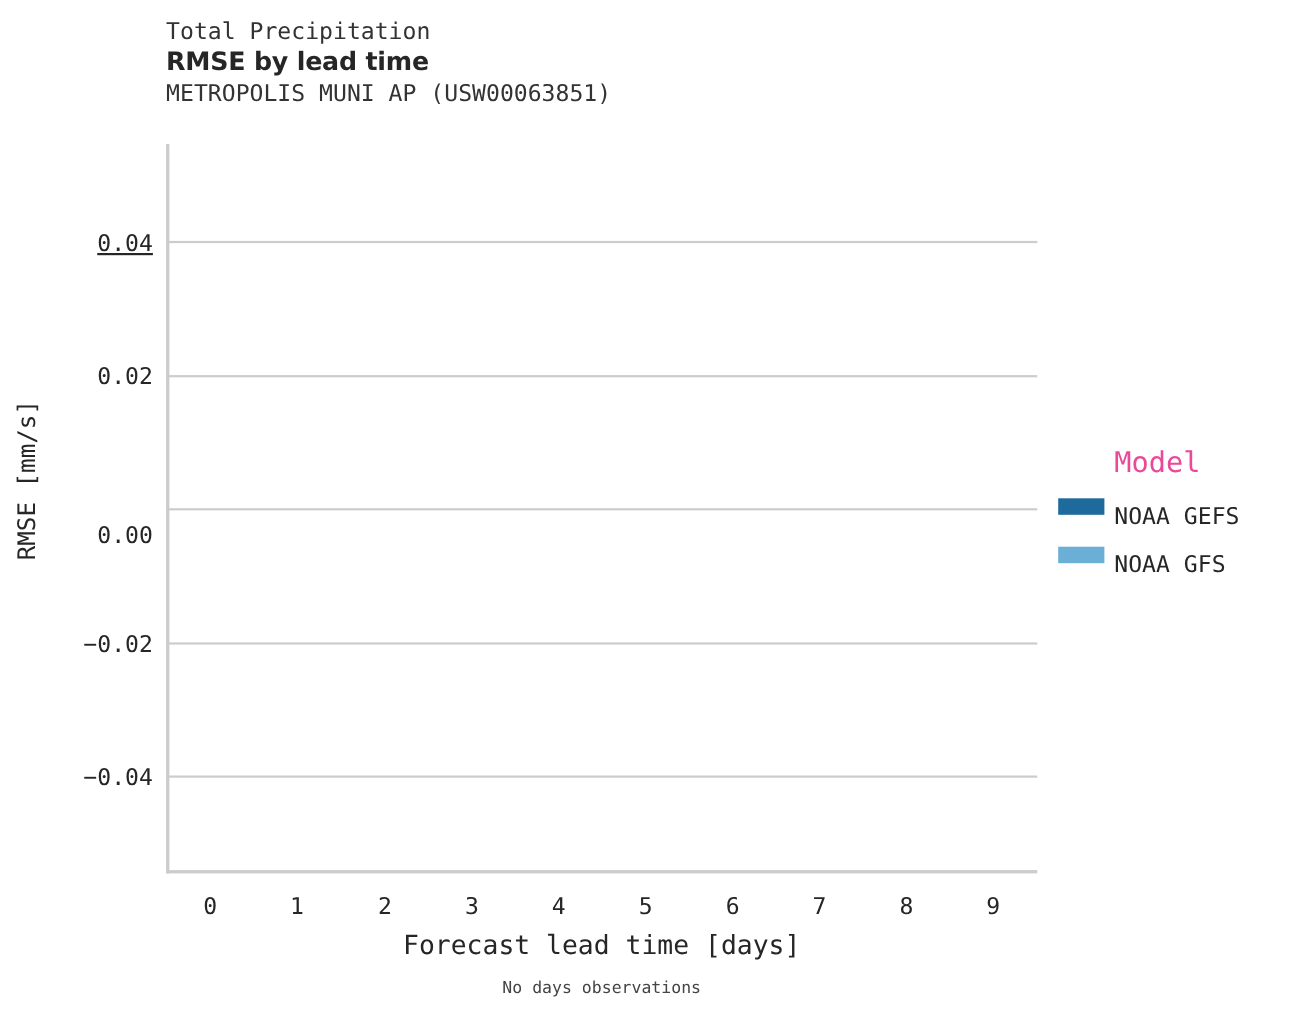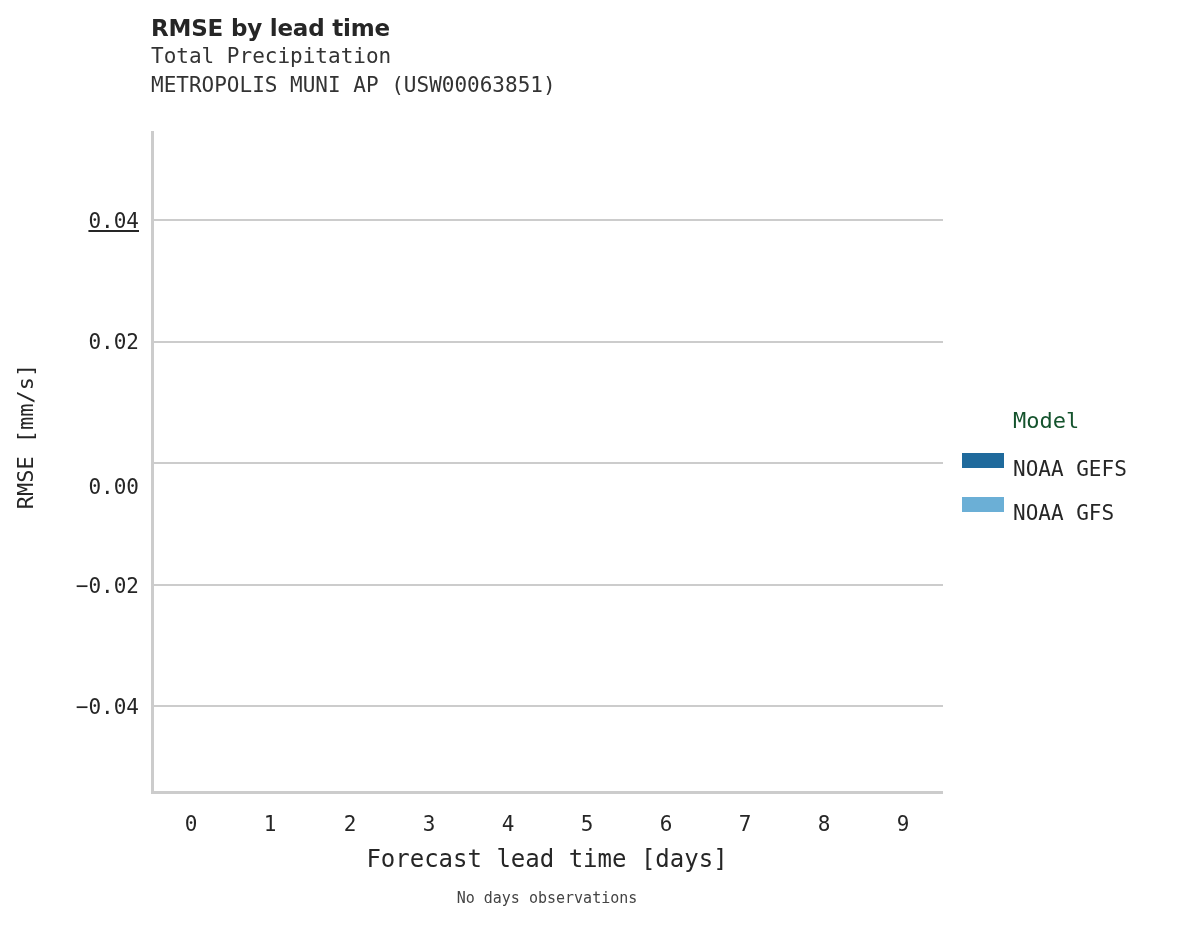--- a/index.html
+++ b/index.html
@@ -138,22 +138,22 @@
 
   
   #legend {
     position: absolute;
     left: 962px;
     top: 408px;
     width: 220px;
   }
   #legend-title {
     font-family: "DejaVu Sans Mono", monospace;
-    font-size: 22px;
-    color: #14532d;
+    font-size: 26px;
+    color: #ec4899;
     line-height: 26px;
     padding-left: 51px;
     white-space: pre;
   }
   .legend-entry {
     display: flex;
     align-items: center;
     height: 36px;
     margin-top: 8px;
   }
@@ -181,22 +181,22 @@
     font-family: "DejaVu Sans Mono", monospace;
     font-size: 15px;
     color: #444444;
     white-space: pre;
   }
 </style>
 </head>
 <body>
 
 <div id="header">
+  <div id="chart-subtitle">Total Precipitation</div>
   <div id="chart-title">RMSE by lead time</div>
-  <div id="chart-subtitle">Total Precipitation</div>
   <div id="chart-station">METROPOLIS MUNI AP (USW00063851)</div>
 </div>
 
 <div id="y-spine"></div>
 <div id="x-spine"></div>
 
 <div id="plot-area">
 
   <div class="gridline" style="top:88px;"></div>
   <div class="gridline" style="top:210px;"></div>

